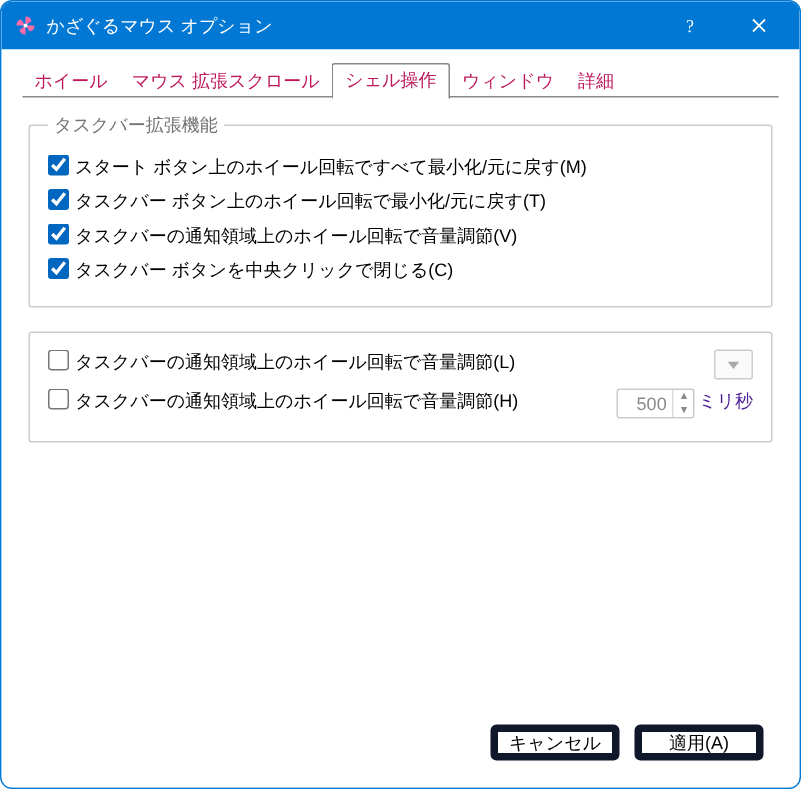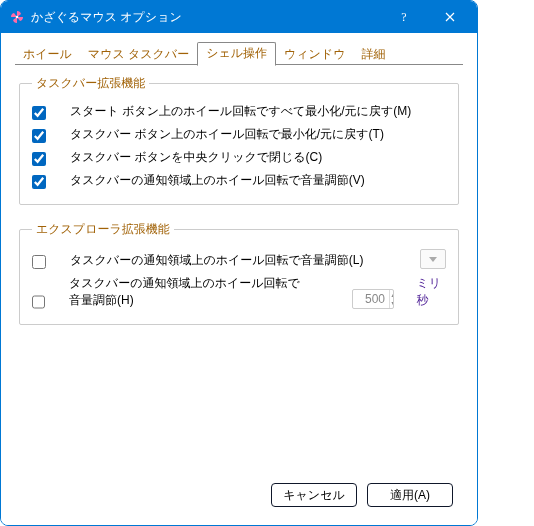--- a/index.html
+++ b/index.html
@@ -4,21 +4,21 @@
 <style>
   * { box-sizing: border-box; }
   body {
     margin: 0;
     font-family: "Yu Gothic UI", "Meiryo UI", "Segoe UI", sans-serif;
     font-size: 12px;
     background: #fff;
     color: #000;
   }
   .window {
-    width: 478px;
+    width: 534px;
     height: 526px;
     border: 1px solid #0078d4;
     border-radius: 8px;
     overflow: hidden;
     display: flex;
     flex-direction: column;
     background: #fff;
     position: relative;
   }
   .titlebar {
@@ -57,21 +57,21 @@
   .tabsbar {
     display: flex;
     align-items: flex-end;
     gap: 0;
     position: relative;
     height: 22px;
   }
   .tab {
     padding: 2px 8px 3px 8px;
     font-size: 12px;
-    color: #a16207;
+    color: #be185d;
     cursor: pointer;
     position: relative;
     top: 1px;
     white-space: nowrap;
   }
   .tab.active {
     border: 1px solid #888;
     border-bottom: 1px solid #fff;
     background: #fff;
     border-radius: 2px 2px 0 0;
@@ -86,26 +86,26 @@
   }
   fieldset.group {
     border: 1px solid #ccc;
     border-radius: 2px;
     margin: 0 4px 16px 4px;
     padding: 8px 12px 12px 12px;
   }
   fieldset.group > legend {
     padding: 0 4px;
     font-size: 12px;
-    color: #a16207;
+    color: #737373;
   }
   .row {
     display: flex;
-    align-items: flex-end;
-    gap: 22px;
+    align-items: flex-start;
+    gap: 2px;
     padding: 3px 0;
     min-height: 22px;
   }
   .row label {
     cursor: default;
     color: #000;
   }
   .row label.disabled,
   .row span.disabled { color: #4c1d95; }
   input[type=checkbox] {
@@ -162,21 +162,21 @@
   }
   .footer {
     display: flex;
     justify-content: flex-end;
     gap: 10px;
     padding: 6px 10px 6px 10px;
   }
   .btn {
     min-width: 86px;
     height: 24px;
-    border: 1px solid #0f172a;
+    border: 5px solid #0f172a;
     border-radius: 4px;
     background: #fff;
     font-size: 12px;
     display: flex;
     align-items: center;
     justify-content: center;
     cursor: pointer;
   }
   .btn.primary { border: 1px solid #0067c0; }
 </style>
@@ -207,50 +207,49 @@
       <svg width="10" height="10" viewBox="0 0 10 10">
           <path d="M1 1 L9 9 M9 1 L1 9" stroke="#fff" stroke-width="1.2"></path>
         </svg>
     </div>
   </div>
 
   <div class="content">
 
     <div class="tabsbar">
       <div class="tab">ホイール</div>
-      <div class="tab">マウス タスクバー</div>
+      <div class="tab">マウス 拡張スクロール</div>
       <div class="tab active">シェル操作</div>
       <div class="tab">ウィンドウ</div>
       <div class="tab">詳細</div>
     </div>
 
     <div class="tabbody">
 
       <fieldset class="group">
         <legend>タスクバー拡張機能</legend>
         <div class="row">
           <input type="checkbox" checked="" style="">
           <label>スタート ボタン上のホイール回転ですべて最小化/元に戻す(M)</label>
         </div>
         <div class="row">
           <input type="checkbox" checked="" style="">
           <label>タスクバー ボタン上のホイール回転で最小化/元に戻す(T)</label>
         </div>
         <div class="row">
           <input type="checkbox" checked="" style="">
+          <label>タスクバーの通知領域上のホイール回転で音量調節(V)</label>
+        </div>
+        <div class="row">
+          <input type="checkbox" checked="" style="">
           <label>タスクバー ボタンを中央クリックで閉じる(C)</label>
         </div>
-        <div class="row">
-          <input type="checkbox" checked="" style="">
-          <label>タスクバーの通知領域上のホイール回転で音量調節(V)</label>
-        </div>
       </fieldset>
 
       <fieldset class="group">
-        <legend>エクスプローラ拡張機能</legend>
         <div class="row">
           <input type="checkbox" style="">
           <label>タスクバーの通知領域上のホイール回転で音量調節(L)</label>
           <div style="flex:1"></div>
           <div class="ddl">
             <svg width="8" height="5" viewBox="0 0 8 5">
                 <path d="M0 0 L8 0 L4 5 Z" fill="#aaa"></path>
               </svg>
           </div>
         </div>

